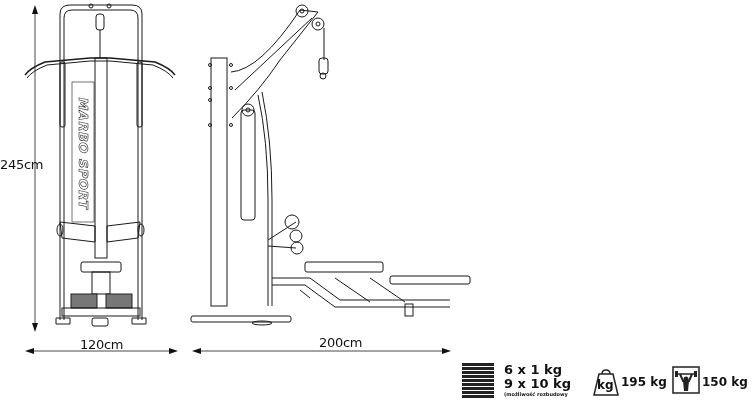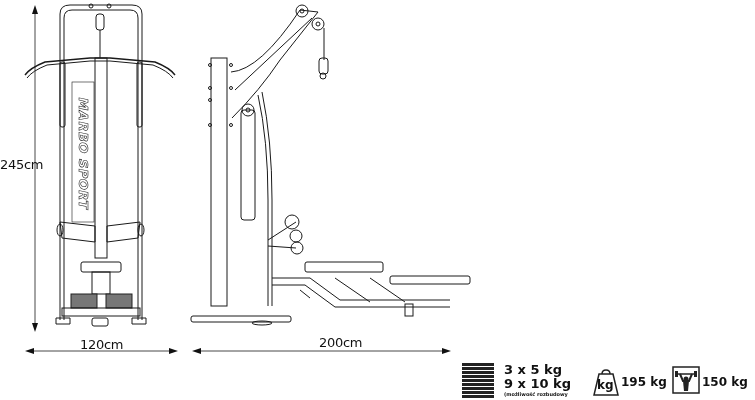--- a/index.html
+++ b/index.html
@@ -127,21 +127,21 @@
       <rect x="2" y="9" width="32" height="3"></rect>
         <rect x="2" y="13" width="32" height="3"></rect>
       <rect x="2" y="17" width="32" height="3"></rect>
         <rect x="2" y="21" width="32" height="3"></rect>
       <rect x="2" y="25" width="32" height="3"></rect>
         <rect x="2" y="29" width="32" height="3"></rect>
       <rect x="2" y="33" width="32" height="3"></rect>
     </g>
   </svg>
   <div class="spec" style="left:44px; top:1px;">
-    <div class="spec-line">3 x 5 kg</div>
+    <div class="spec-line">6 x 1 kg</div>
     <div class="spec-line">9 x 10 kg</div>
     <div class="spec-note">(możliwość rozbudowy</div>
   </div>
 </div>
 
 <div class="abs" style="left:593px; top:368px;">
   <svg width="26" height="28" viewBox="0 0 26 28" style="position:absolute; left:0; top:0;">
     <path d="M9,6 Q9,2 13,2 Q17,2 17,6" fill="none" stroke="#222" stroke-width="1.5"></path>
     <path d="M6,6 L20,6 L25,27 L1,27 Z" fill="#fff" stroke="#222" stroke-width="1.5"></path>
   </svg>

